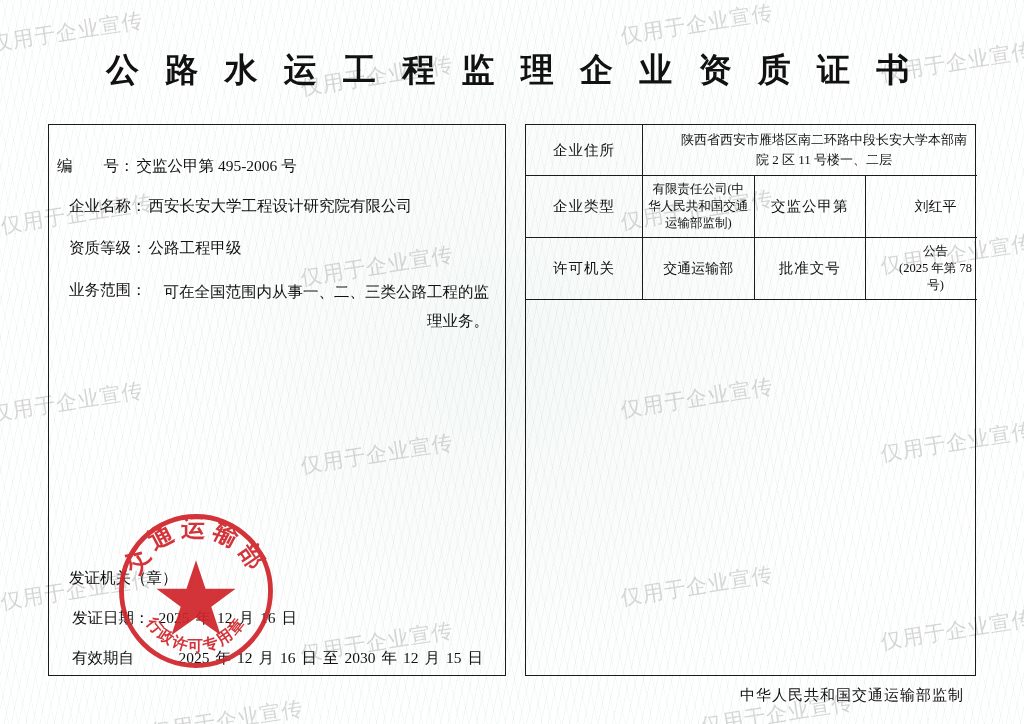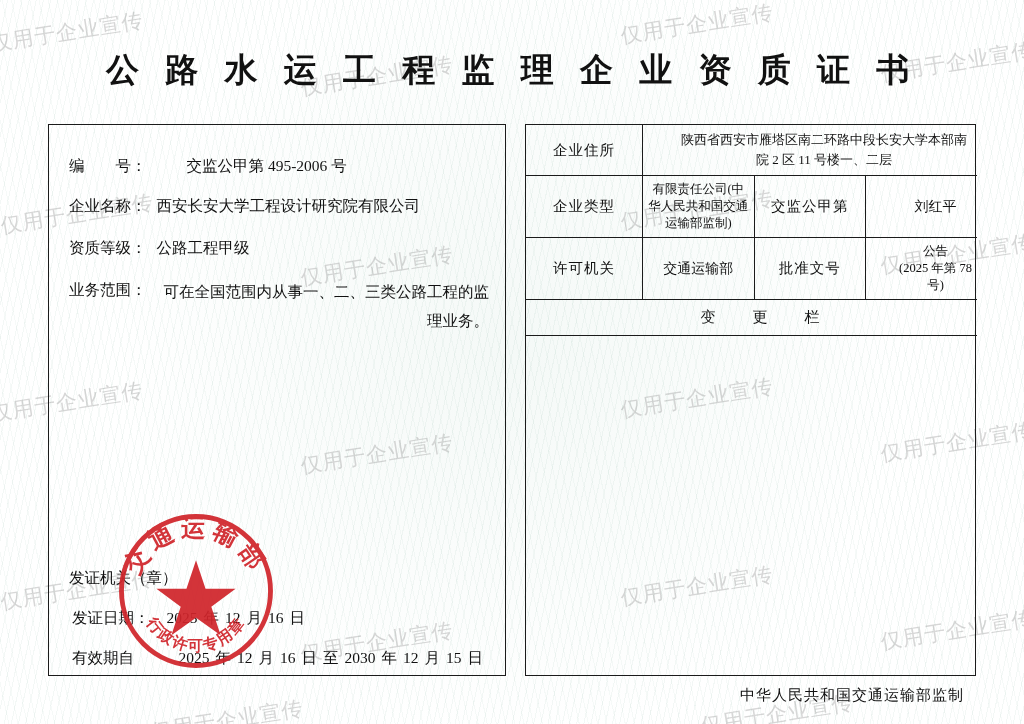--- a/index.html
+++ b/index.html
@@ -103,23 +103,22 @@
     line-height: 26px;
     color: #111;
   }
   .llabel {
     white-space: pre;
     flex: 0 0 auto;
   }
   .lvalue {
     flex: 1 1 auto;
     padding-left: 2px;
-    margin-left: 8px;
-  }
-  #row-number   { left: 20px; top: 28px;  width: 420px; gap: 30px; }
+  }
+  #row-number   { left: 8px; top: 28px;  width: 420px; }
   #row-company  { left: 20px; top: 68px;  width: 420px; }
   #row-grade    { left: 20px; top: 110px; width: 420px; }
   #row-scope    { left: 20px; top: 152px; width: 420px; text-align: right; }
   #row-scope .lvalue { line-height: 29px; }
 
   #row-issuer   { left: 20px; top: 440px; width: 420px; }
   #row-issuedate{ left: 20px; top: 480px; width: 420px; }
   #row-valid    { left: 20px; top: 520px; width: 420px; text-align: right; }
 
   .dated span { padding: 0 3px; }
@@ -269,23 +268,20 @@
       </tr>
       <tr>
         <td class="hdr">许可机关</td>
         <td>交通运输部</td>
         <td class="hdr">批准文号</td>
         <td class="small">
           <div>公告</div>
           <div>(2025 年第 78 号)</div>
         </td>
       </tr>
-      <tr>
-        <td class="changebar" colspan="4">变　更　栏</td>
-      </tr>
     </tbody>
       </table>
   </div>
 
   <div id="footer">中华人民共和国交通运输部监制</div>
 
   <div id="watermark-layer">
       <div class="wm" style="left: -10px; top: 18px;">仅用于企业宣传</div>
       <div class="wm" style="left: 300px; top: 62px;">仅用于企业宣传</div>
       <div class="wm" style="left: 620px; top: 10px;">仅用于企业宣传</div>

